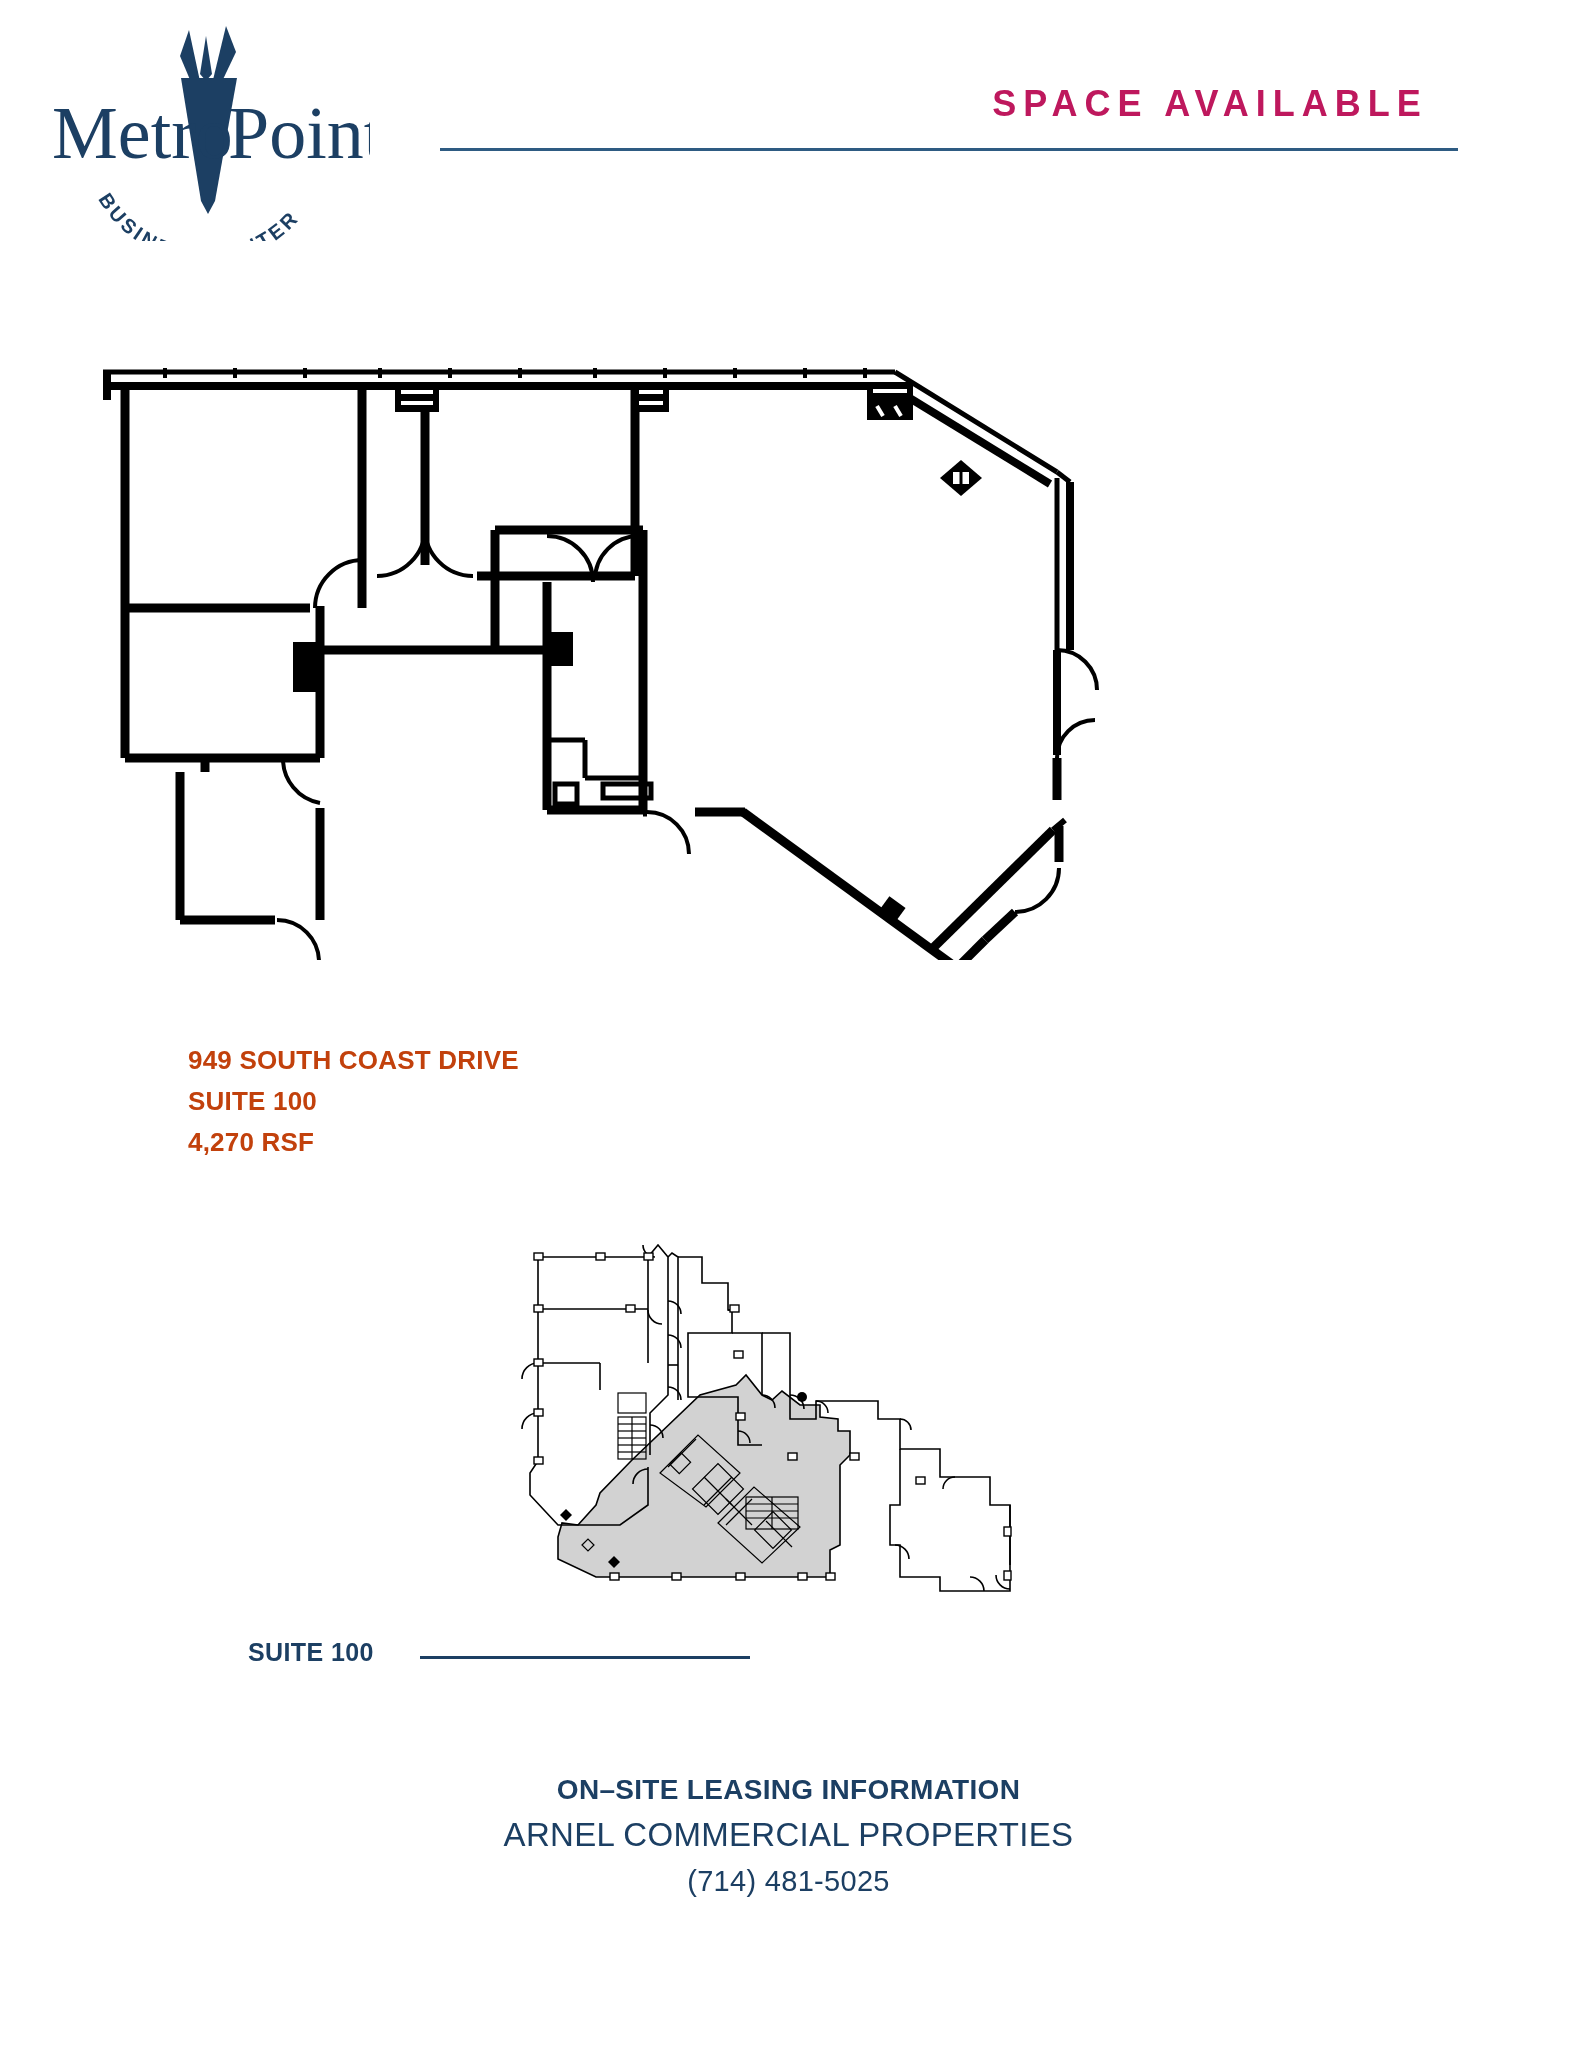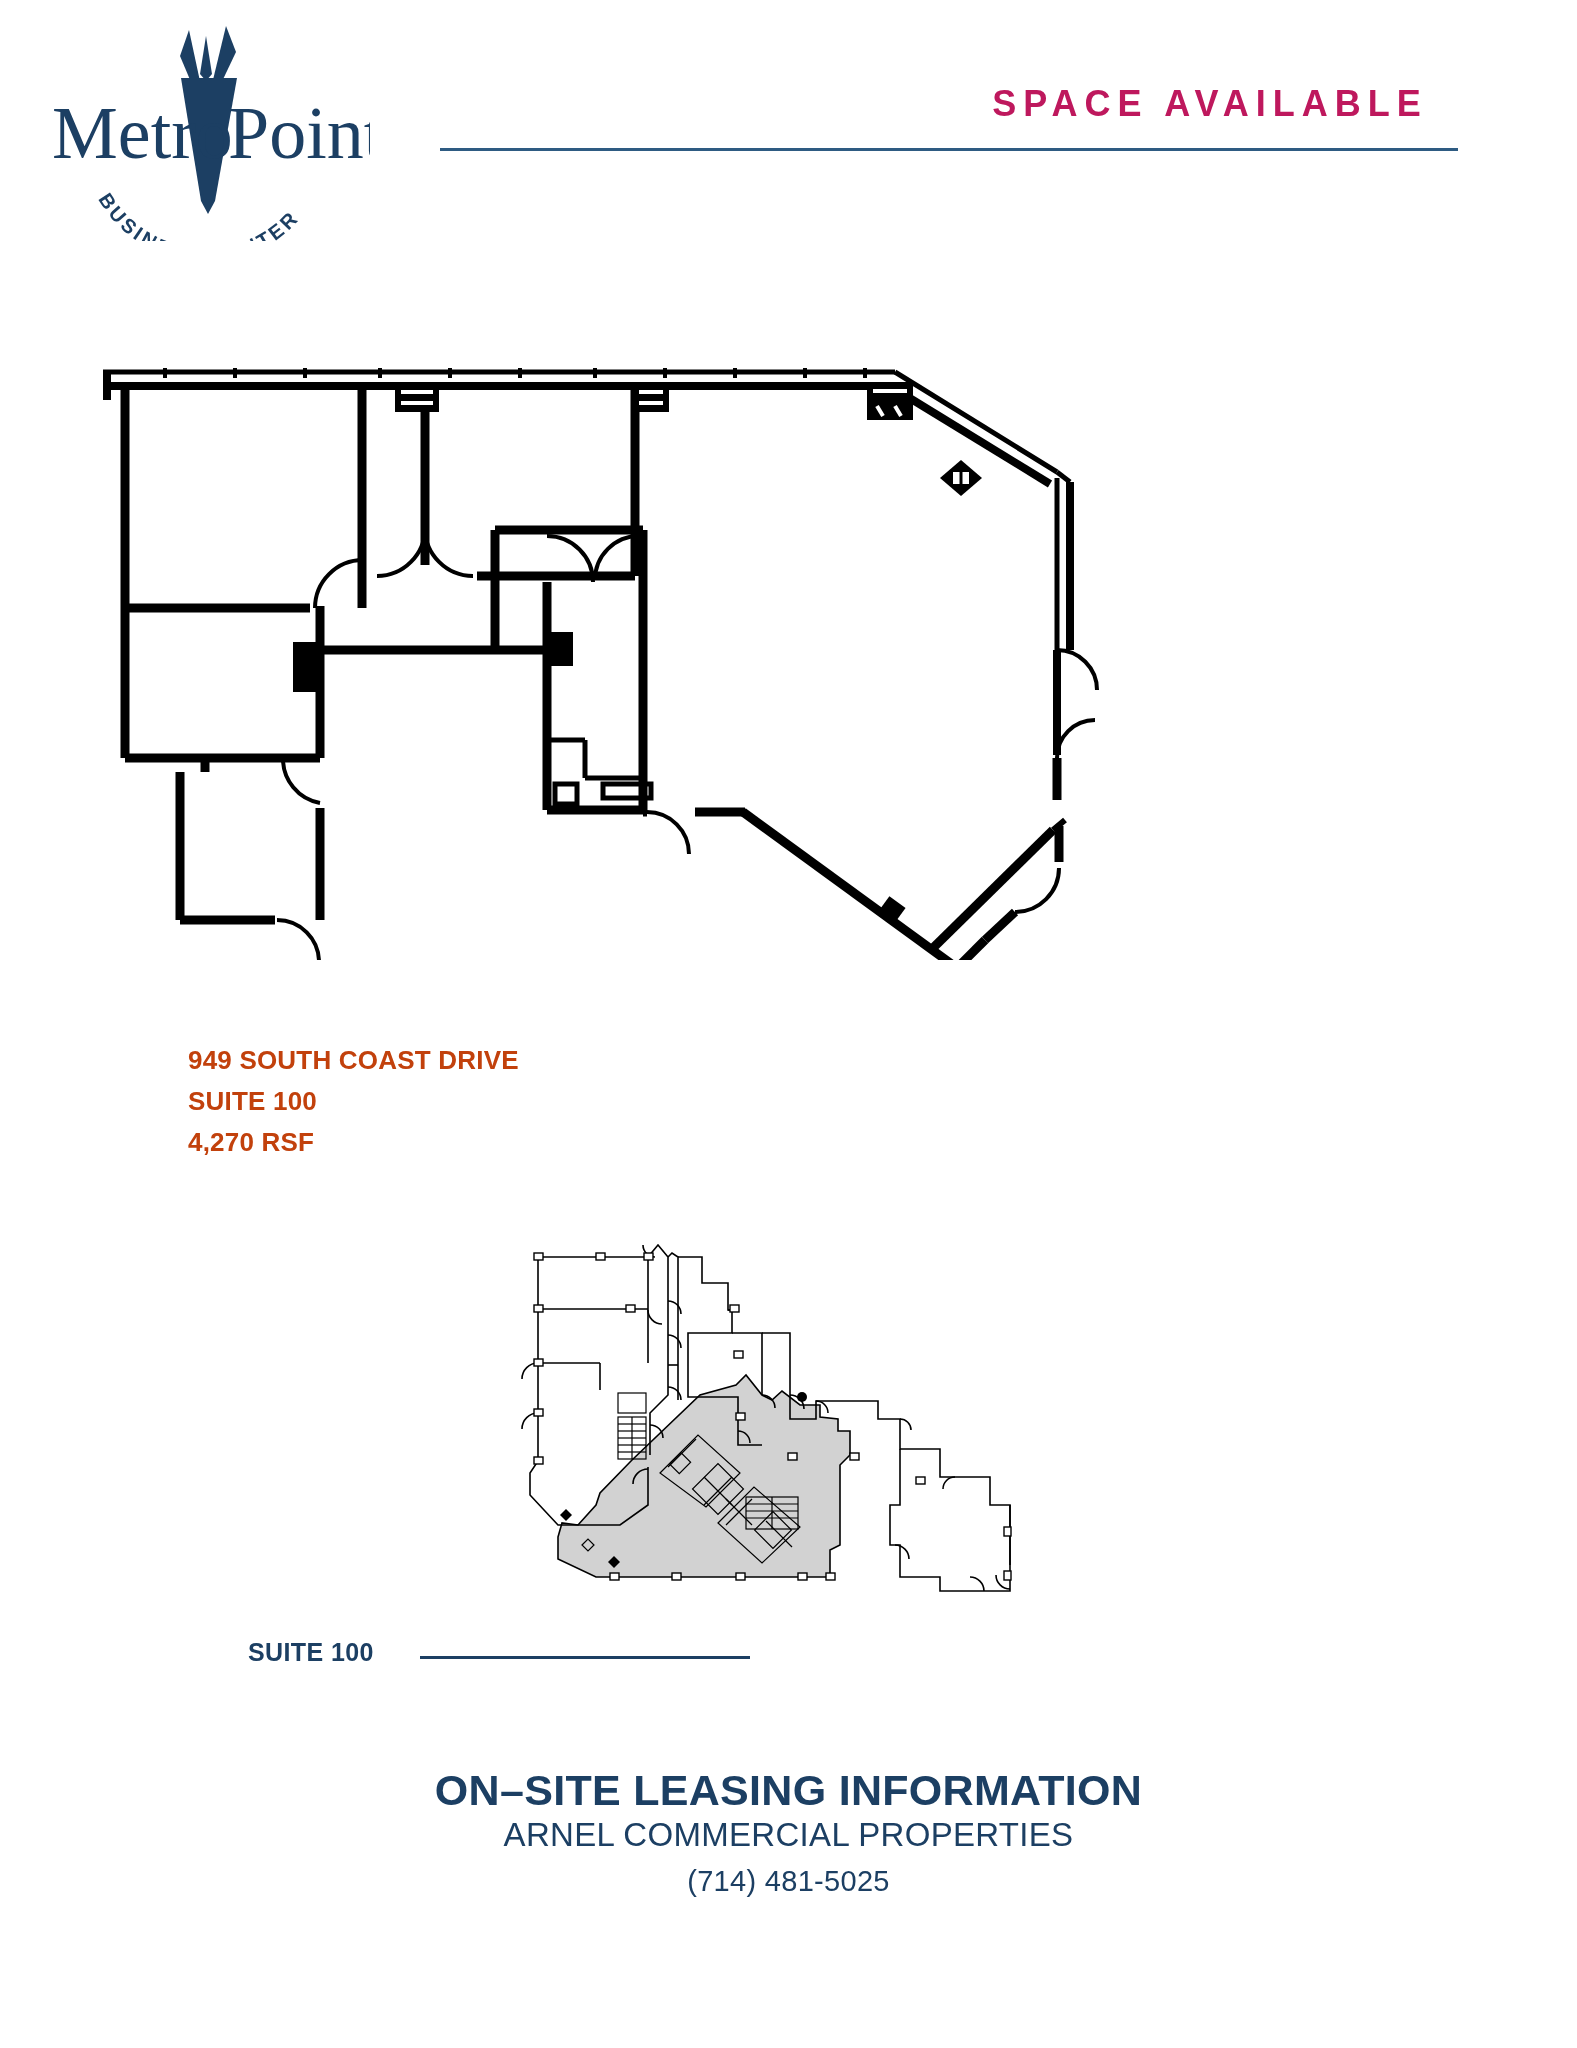--- a/index.html
+++ b/index.html
@@ -108,21 +108,21 @@
   
   #footer {
     position: absolute;
     left: 0;
     top: 1768px;
     width: 1577px;
     text-align: center;
     color: #1c3f63;
   }
   #footer-title {
-    font-size: 43px;
+    font-size: 28px;
     font-weight: bold;
     letter-spacing: 0.3px;
     line-height: 44px;
   }
   #footer-company {
     font-size: 33px;
     font-weight: normal;
     letter-spacing: 0.3px;
     line-height: 46px;
   }

